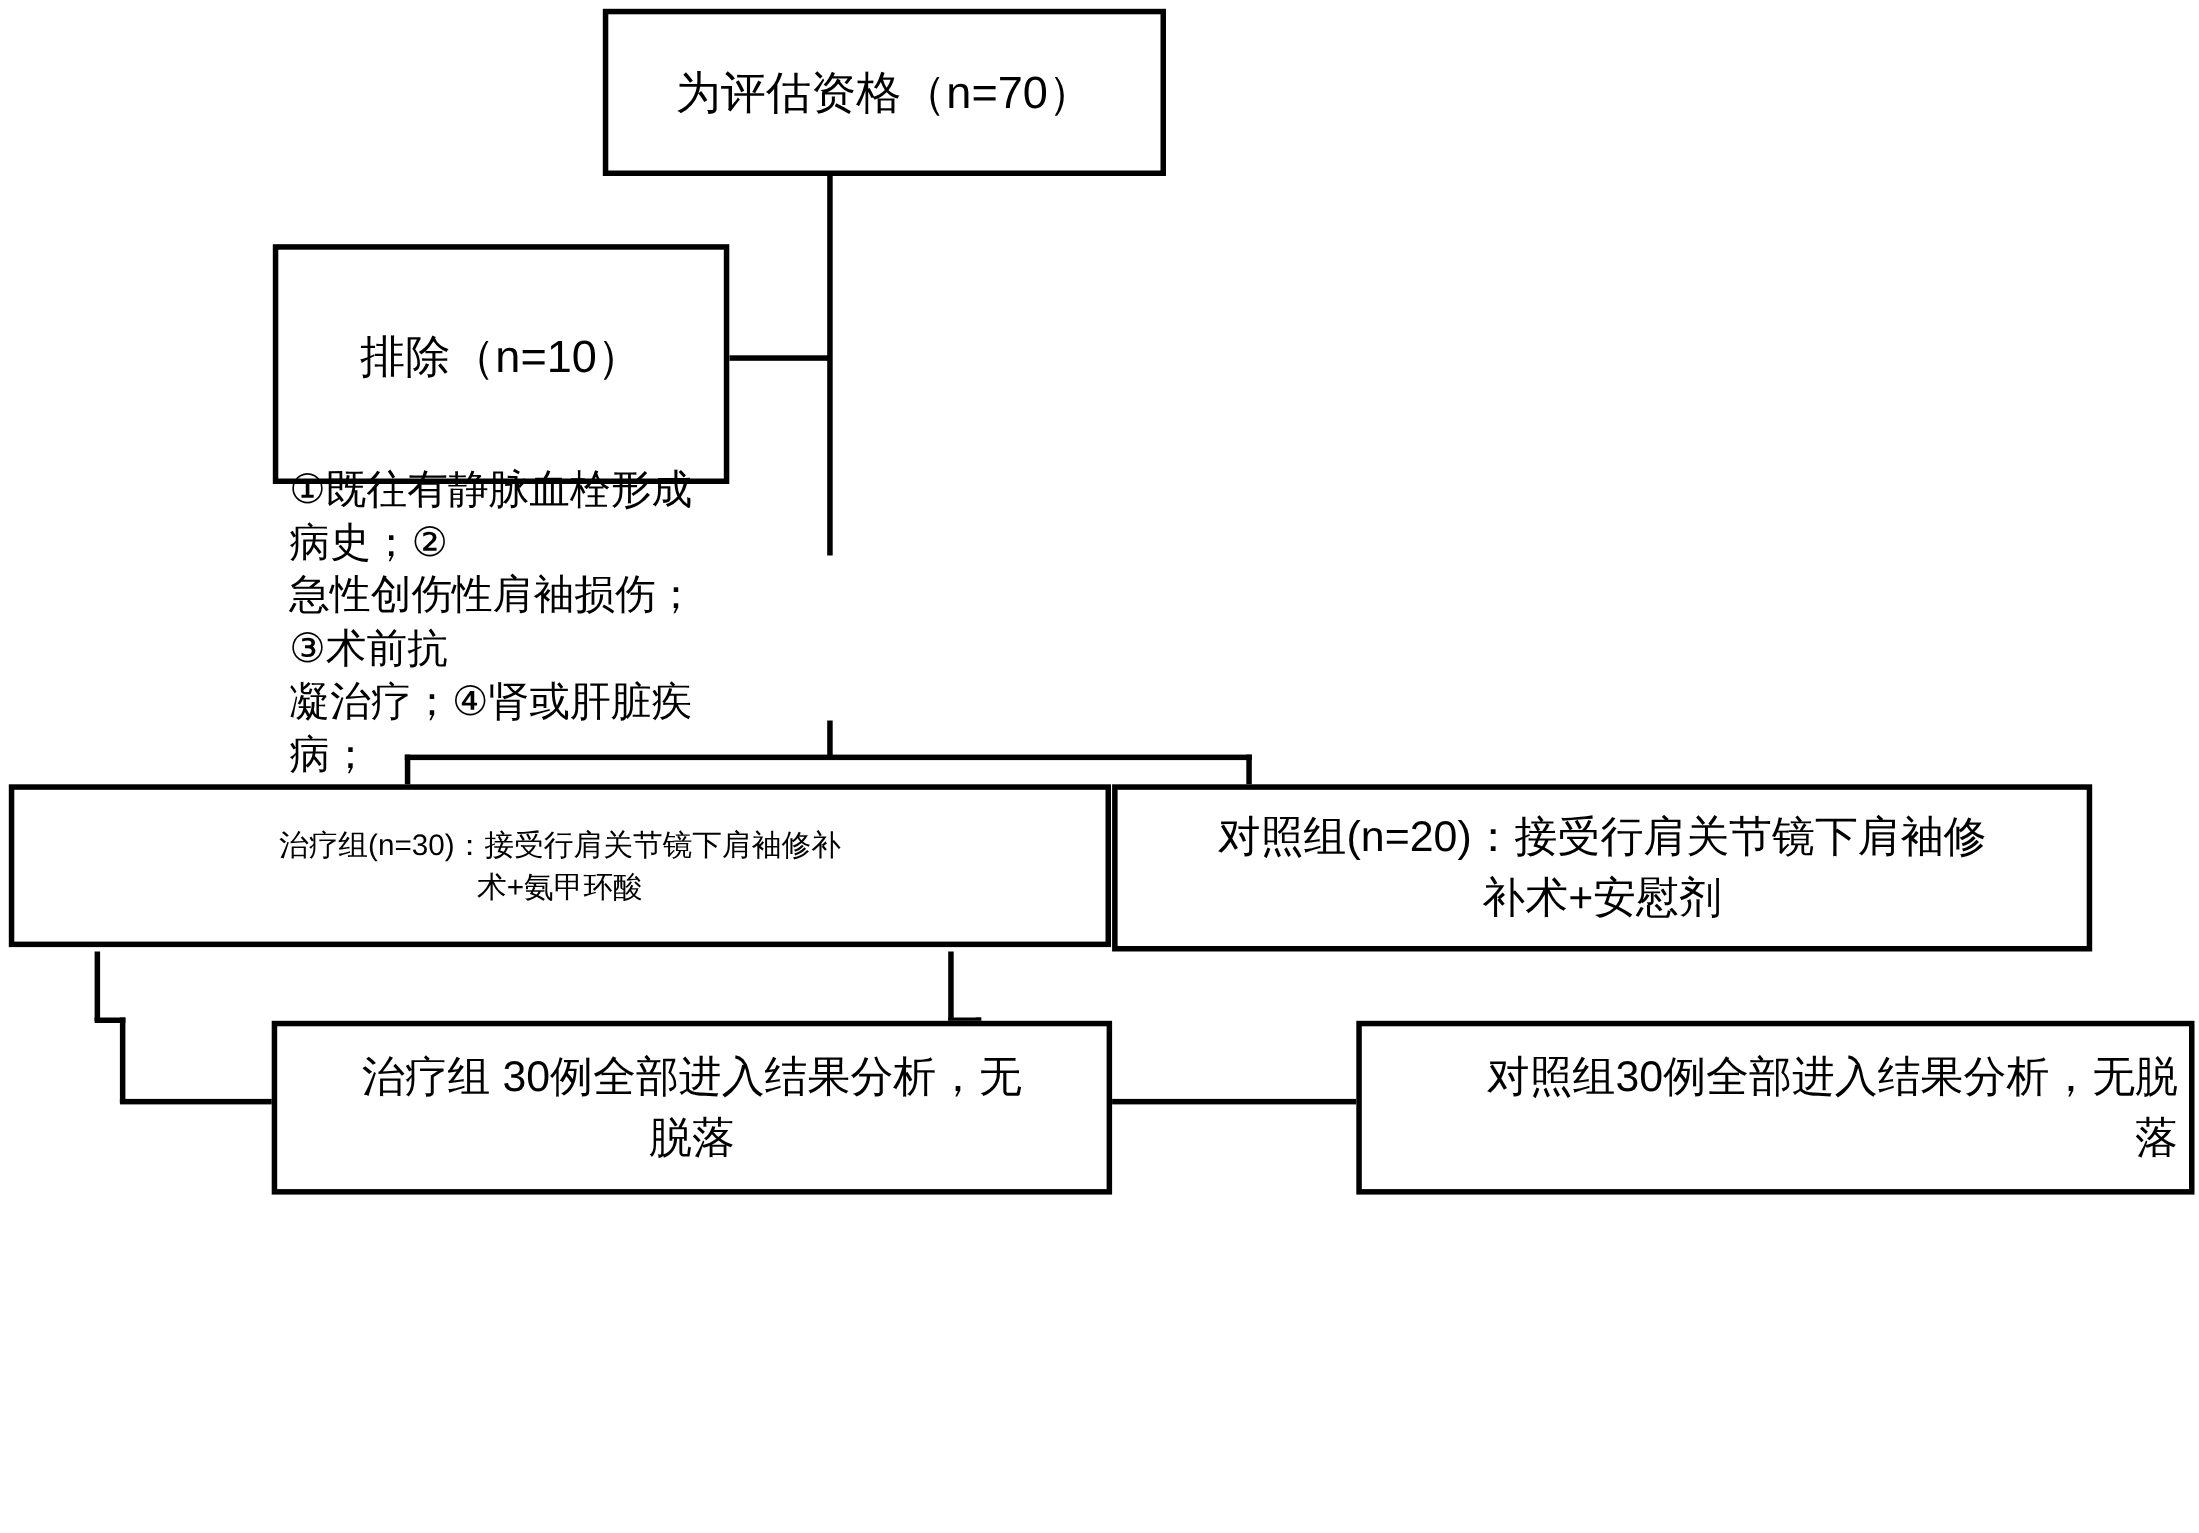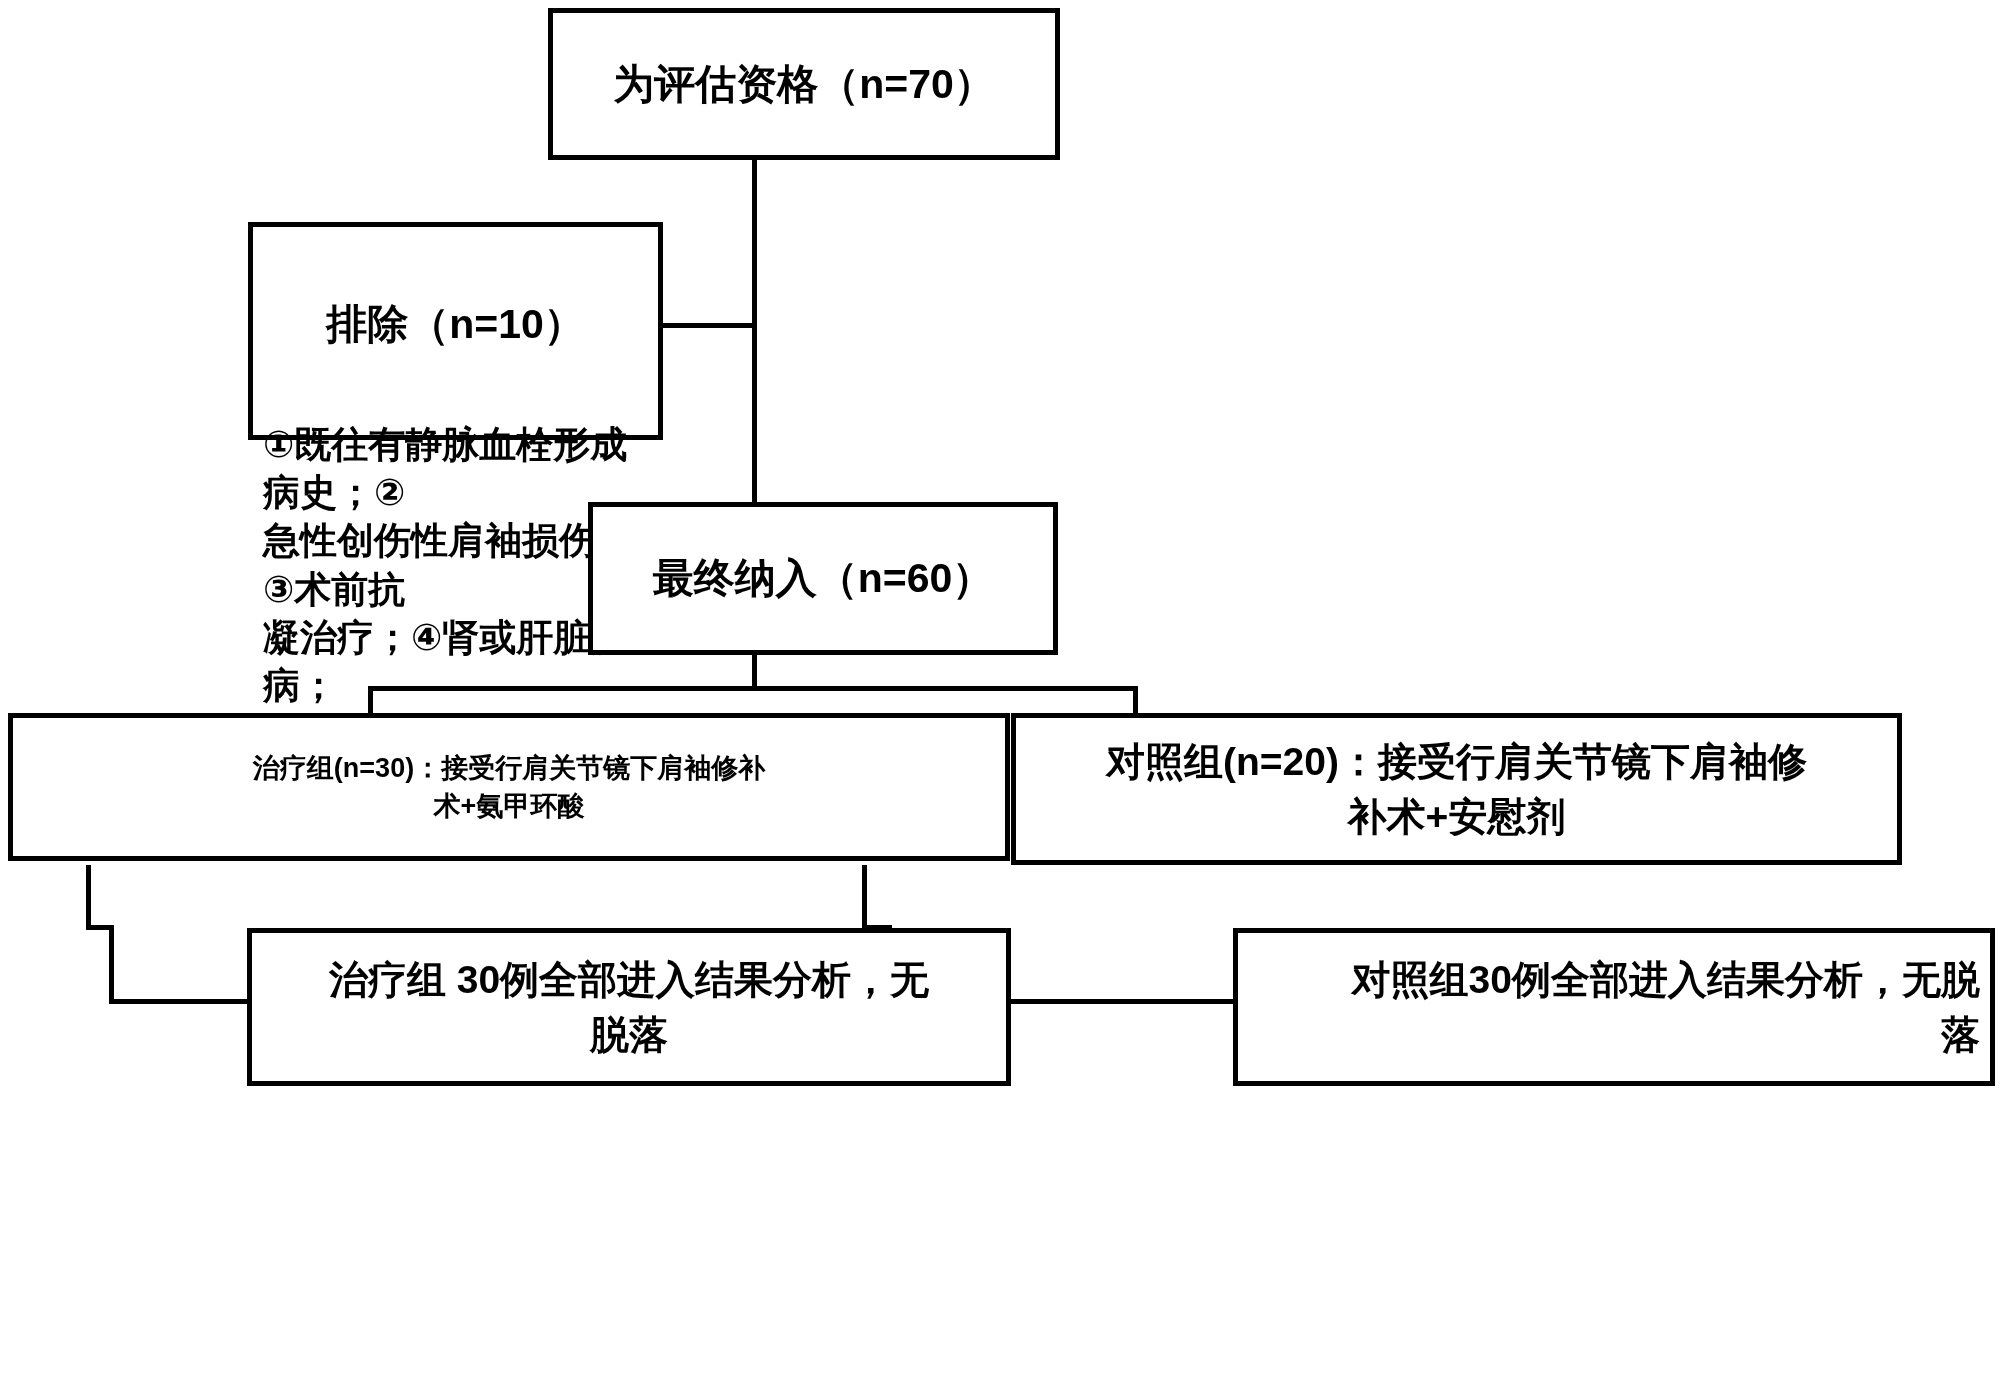--- a/index.html
+++ b/index.html
@@ -10,21 +10,20 @@
   }
   body {
     font-family: "Liberation Sans", "DejaVu Sans", sans-serif;
   }
   #canvas {
     position: relative;
     width: 1999px;
     height: 1394px;
     background: #ffffff;
     overflow: hidden;
-    font-weight: bold;
   }
   .node {
     position: absolute;
     box-sizing: border-box;
     border: 5px solid #000000;
     background: #ffffff;
     display: flex;
     align-items: center;
     justify-content: center;
     text-align: center;
@@ -139,23 +138,20 @@
 
   <div class="node" id="node-excluded">
     <span class="txt">
       <span class="head">排除（n=10）</span>
       <span class="body">①既往有静脉血栓形成病史；②
 急性创伤性肩袖损伤；③术前抗
 凝治疗；④肾或肝脏疾病；</span>
     </span>
   </div>
 
-  <div class="node" id="node-enrolled">
-    <span class="txt">最终纳入（n=60）</span>
-  </div>
 
   <div class="node" id="node-treatment">
     <span class="txt">治疗组(n=30)：接受行肩关节镜下肩袖修补
 术+氨甲环酸</span>
   </div>
 
   <div class="node" id="node-control">
     <span class="txt">对照组(n=20)：接受行肩关节镜下肩袖修
 补术+安慰剂</span>
   </div>

